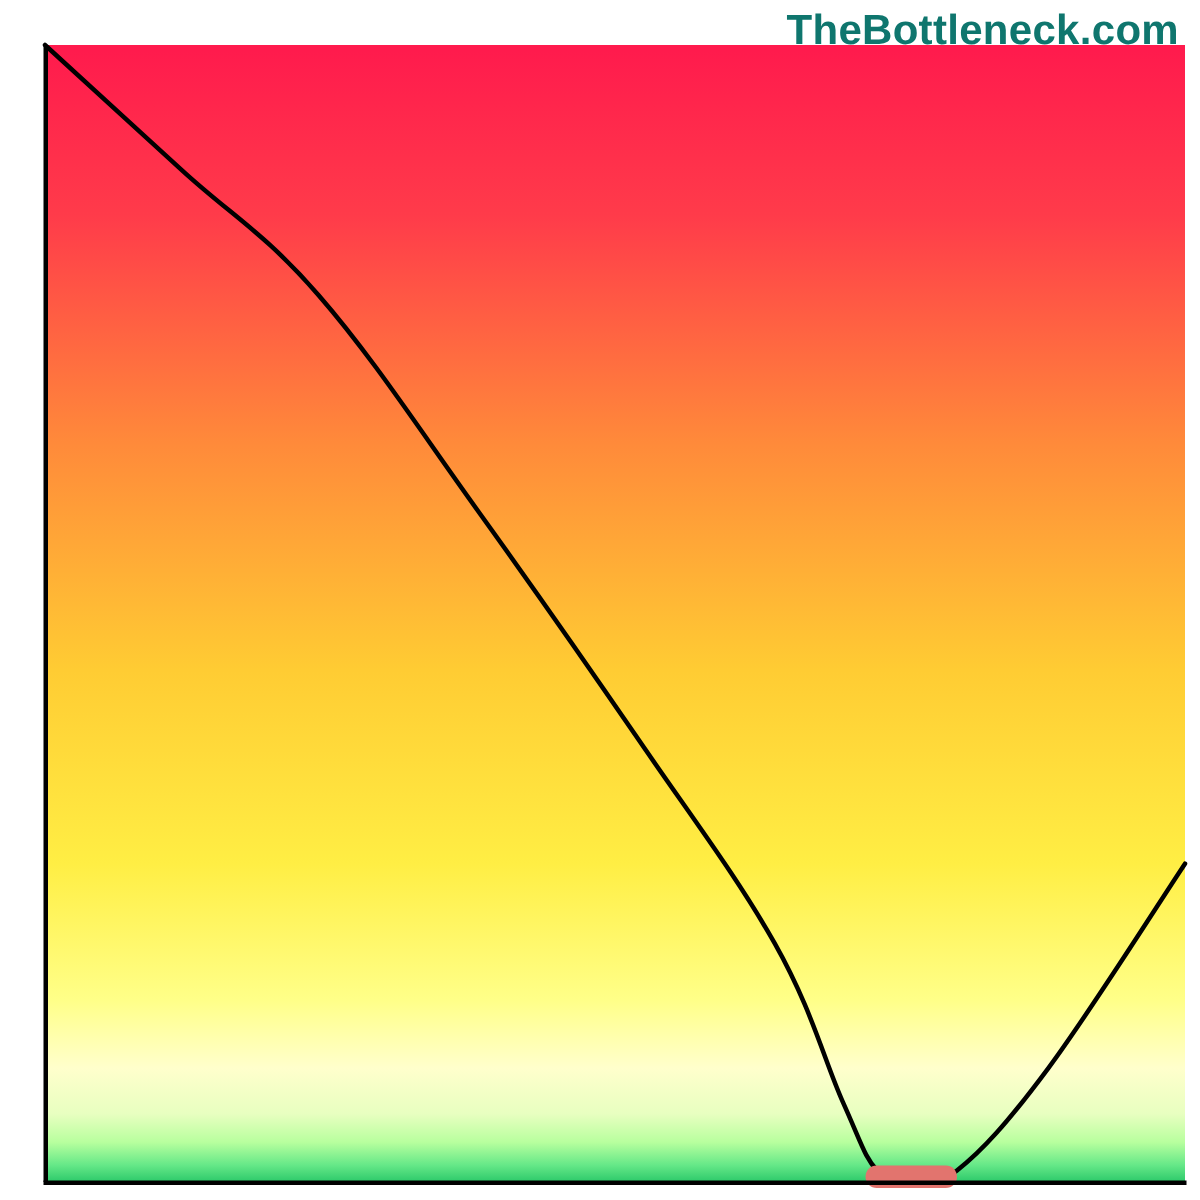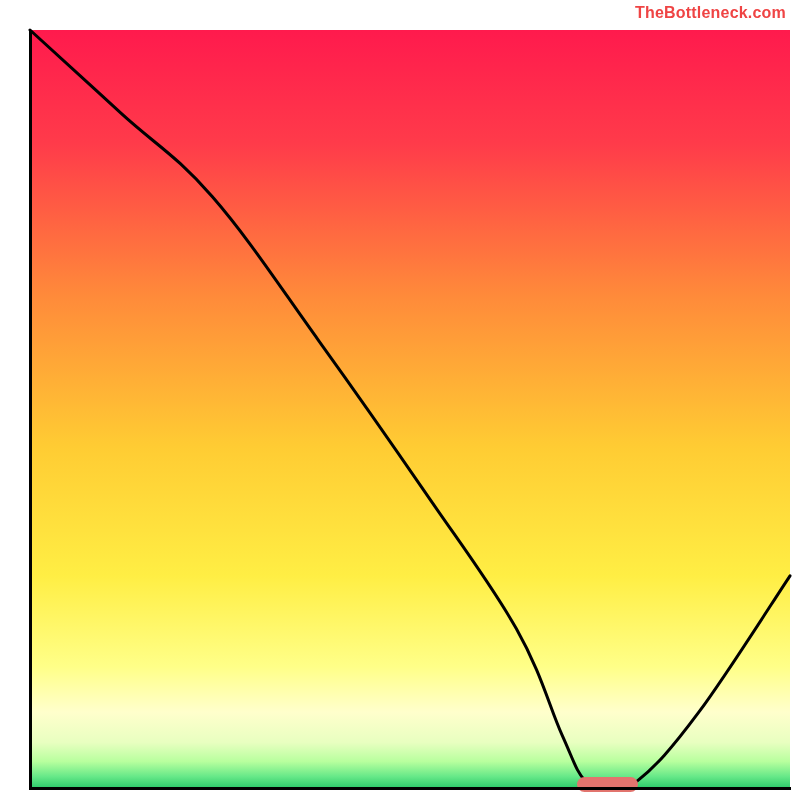--- a/index.html
+++ b/index.html
@@ -13,23 +13,23 @@
   }
   .stage {
     position: relative;
     width: 800px;
     height: 800px;
   }
   .watermark {
     position: absolute;
     top: 4px;
     right: 14px;
-    font-size: 16px;
+    font-size: 28px;
     font-weight: 600;
-    color: #ef4444;
+    color: #0f766e;
     letter-spacing: 0.2px;
     z-index: 30;
   }
   .axis-h, .axis-v {
     position: absolute;
     background: #000;
     z-index: 25;
   }
   .axis-h { height: 3px; }
   .axis-v { width: 3px; }

